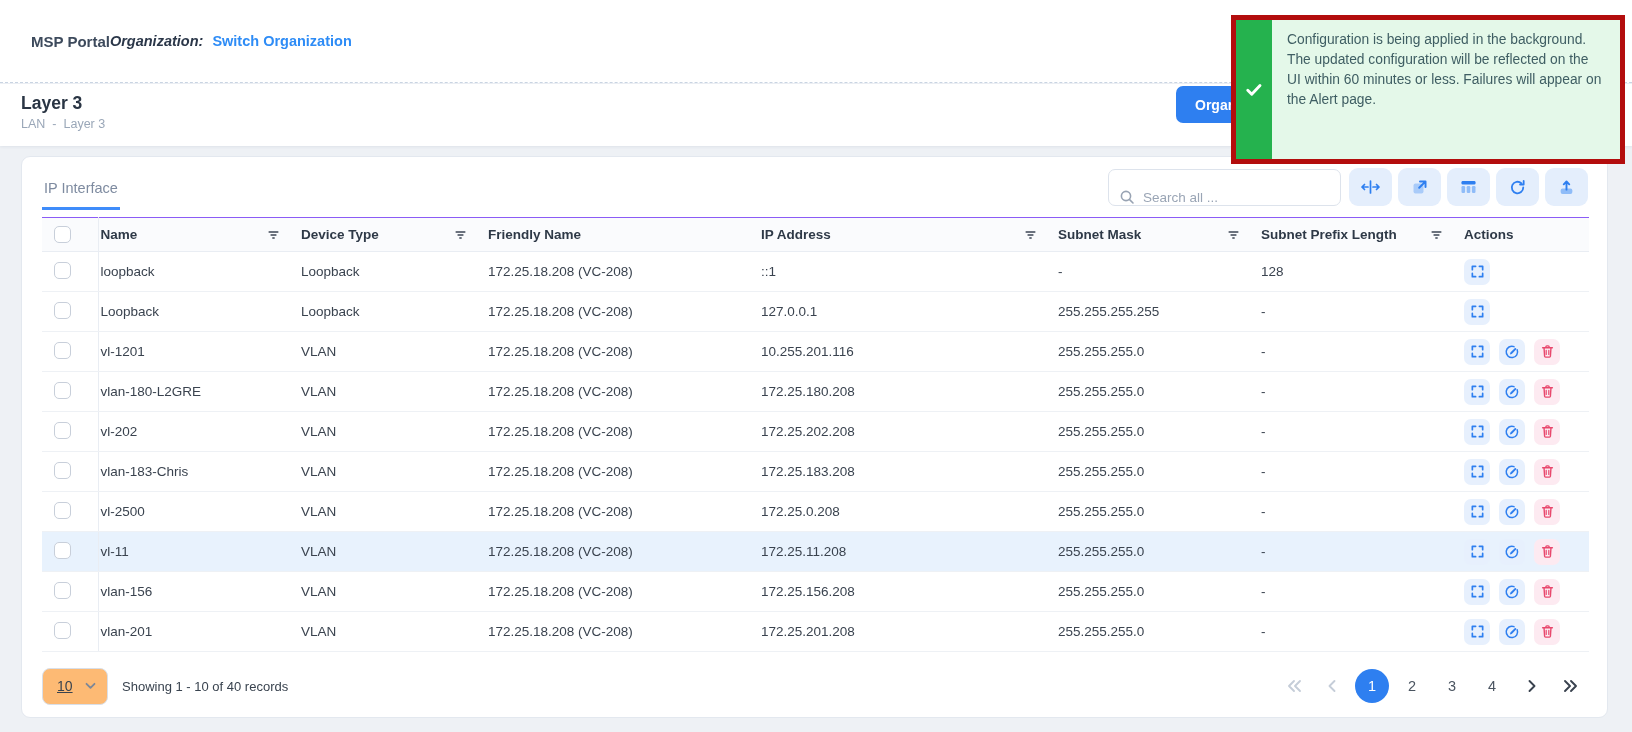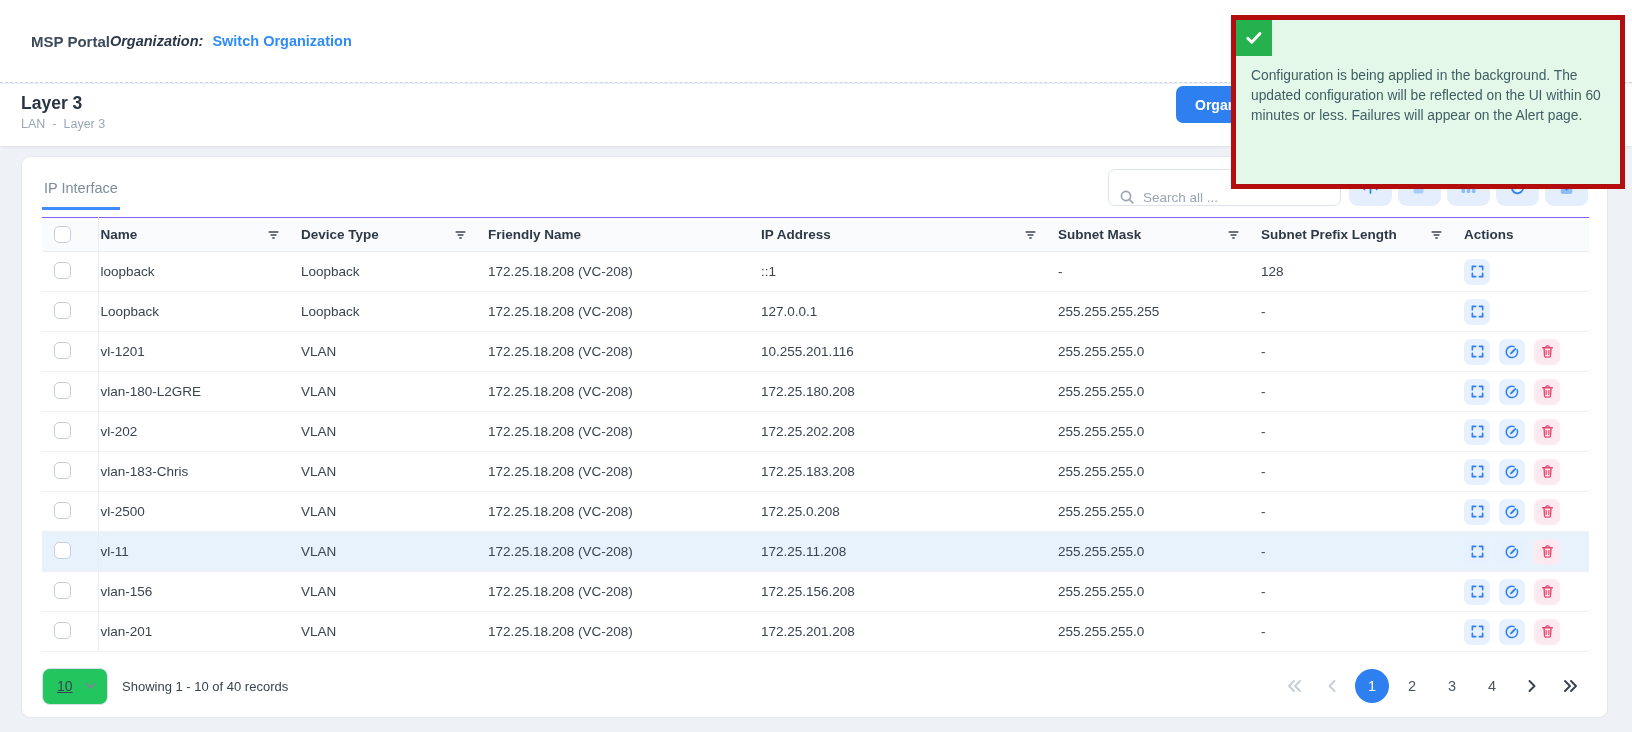--- a/index.html
+++ b/index.html
@@ -17,22 +17,22 @@
   
   .pageheader { position:absolute; top:84px; left:0; width:1632px; height:62px; background:#fff;
                 box-shadow:0 1px 3px rgba(20,40,80,.07); padding:9px 0 0 21px; }
   .page-title { font-size:17.5px; font-weight:700; color:#2a3544; }
   .breadcrumb { margin-top:3px; font-size:12.5px; color:#9aa7b8; display:flex; gap:7px; }
   .org-button { position:absolute; left:1176px; top:86px; width:160px; height:37px; background:#2e7ff0;
                 border:none; border-radius:7px; color:#fff; font-weight:700; font-size:14px;
                 font-family:inherit; text-align:left; padding-left:19px; cursor:pointer; }
 
   
-  .toast { position:absolute; left:1231px; top:15px; width:394px; height:174px; border:5px solid #b30d0d;
-           background:#e4f8e9; display:flex; z-index:9; cursor:pointer;flex-direction:column; }
+  .toast { position:absolute; left:1231px; top:15px; width:394px; height:149px; border:5px solid #b30d0d;
+           background:#e4f8e9; display:flex; z-index:9; cursor:pointer; }
   .toast-strip { width:36px; flex:0 0 36px; background:#25b24e; display:flex; align-items:center; justify-content:center; }
   .toast-body { padding:10px 14px 8px 15px; font-size:13.8px; line-height:20px; color:#3f5e63; }
   .toast-hint { margin-top:6px; color:#618272; }
 
   
   .card { position:absolute; left:21px; top:156px; width:1587px; height:562px; background:#fff;
           border:1px solid #e3e8ef; border-radius:9px; }
   .card-top { height:60px; display:flex; align-items:center; padding:0 19px 0 20px; }
   .tab { margin-top:16px; padding:0 2px 11px 2px; font-size:14.5px; color:#7e8ba0;
          border-bottom:3px solid #3f8cfa; cursor:pointer; }
@@ -61,21 +61,21 @@
               display:inline-block; cursor:pointer; }
   .filter-btn { background:none; border:none; cursor:pointer; display:flex; align-items:center; padding:0; }
   .actions-wrap { display:flex; gap:9px; align-items:center; }
   .action-btn { width:26px; height:26px; border:none; border-radius:7px; display:flex; align-items:center;
                 justify-content:center; cursor:pointer; }
   .action-expand, .action-edit { background:#e7f0fd; }
   .action-delete { background:#fdeaf1; }
 
   
   .card-footer { height:68px; display:flex; align-items:center; padding:0 22px 0 20px; }
-  .page-size { width:66px; height:37px; border:1px solid #d9dfe8; border-radius:8px; background:#22c55e;
+  .page-size { width:66px; height:37px; border:1px solid #d9dfe8; border-radius:8px; background:#fdba74;
                display:flex; align-items:center; justify-content:space-between; padding:0 11px 0 14px;
                font-size:14px; color:#39434f; cursor:pointer;text-decoration:underline; }
   .summary { margin-left:14px; font-size:13px; color:#39434f; }
   .pagination { margin-left:auto; display:flex; align-items:center; gap:8px; }
   .pg-btn { background:none; border:none; cursor:pointer; width:30px; height:30px; display:flex;
             align-items:center; justify-content:center; }
   .page-num { width:34px; height:34px; border-radius:50%; background:none; border:none; font-size:14.5px;
               color:#4a5460; font-family:inherit; cursor:pointer; display:flex; align-items:center; justify-content:center; }
   .page-num.active { background:#2e7ff0; color:#fff; }
   .dis { color:#c5cdd8; } .ena { color:#39424e; }

